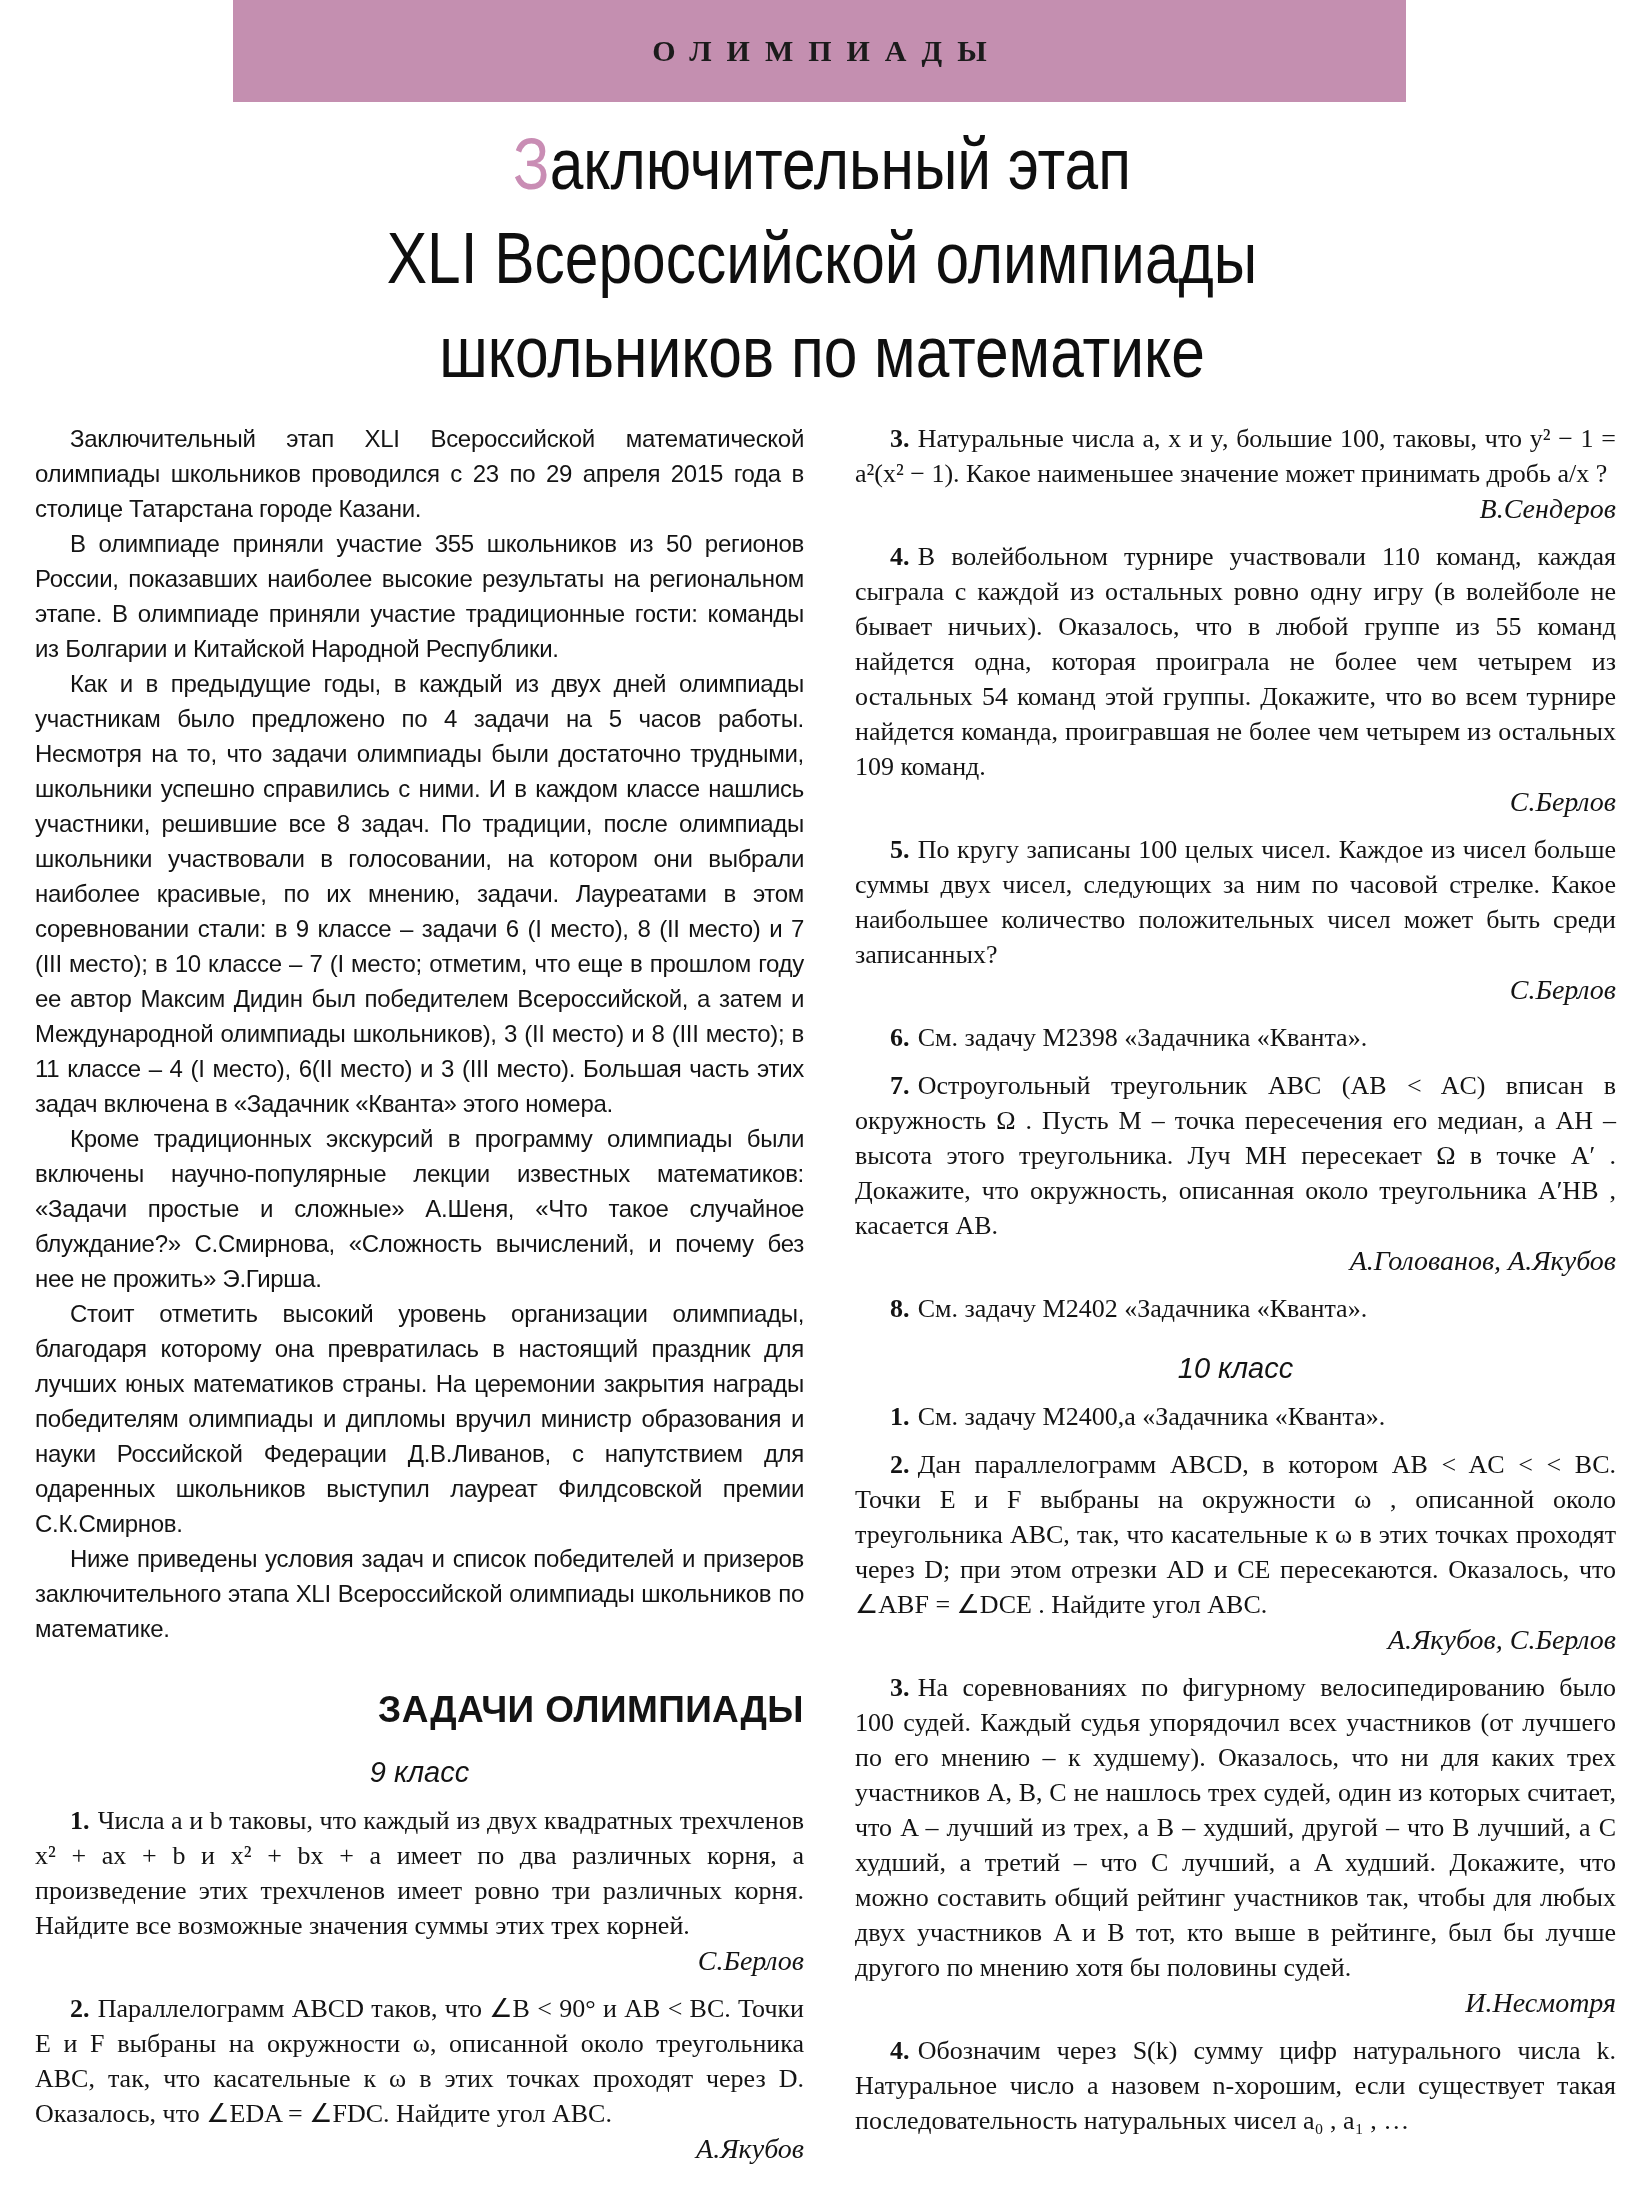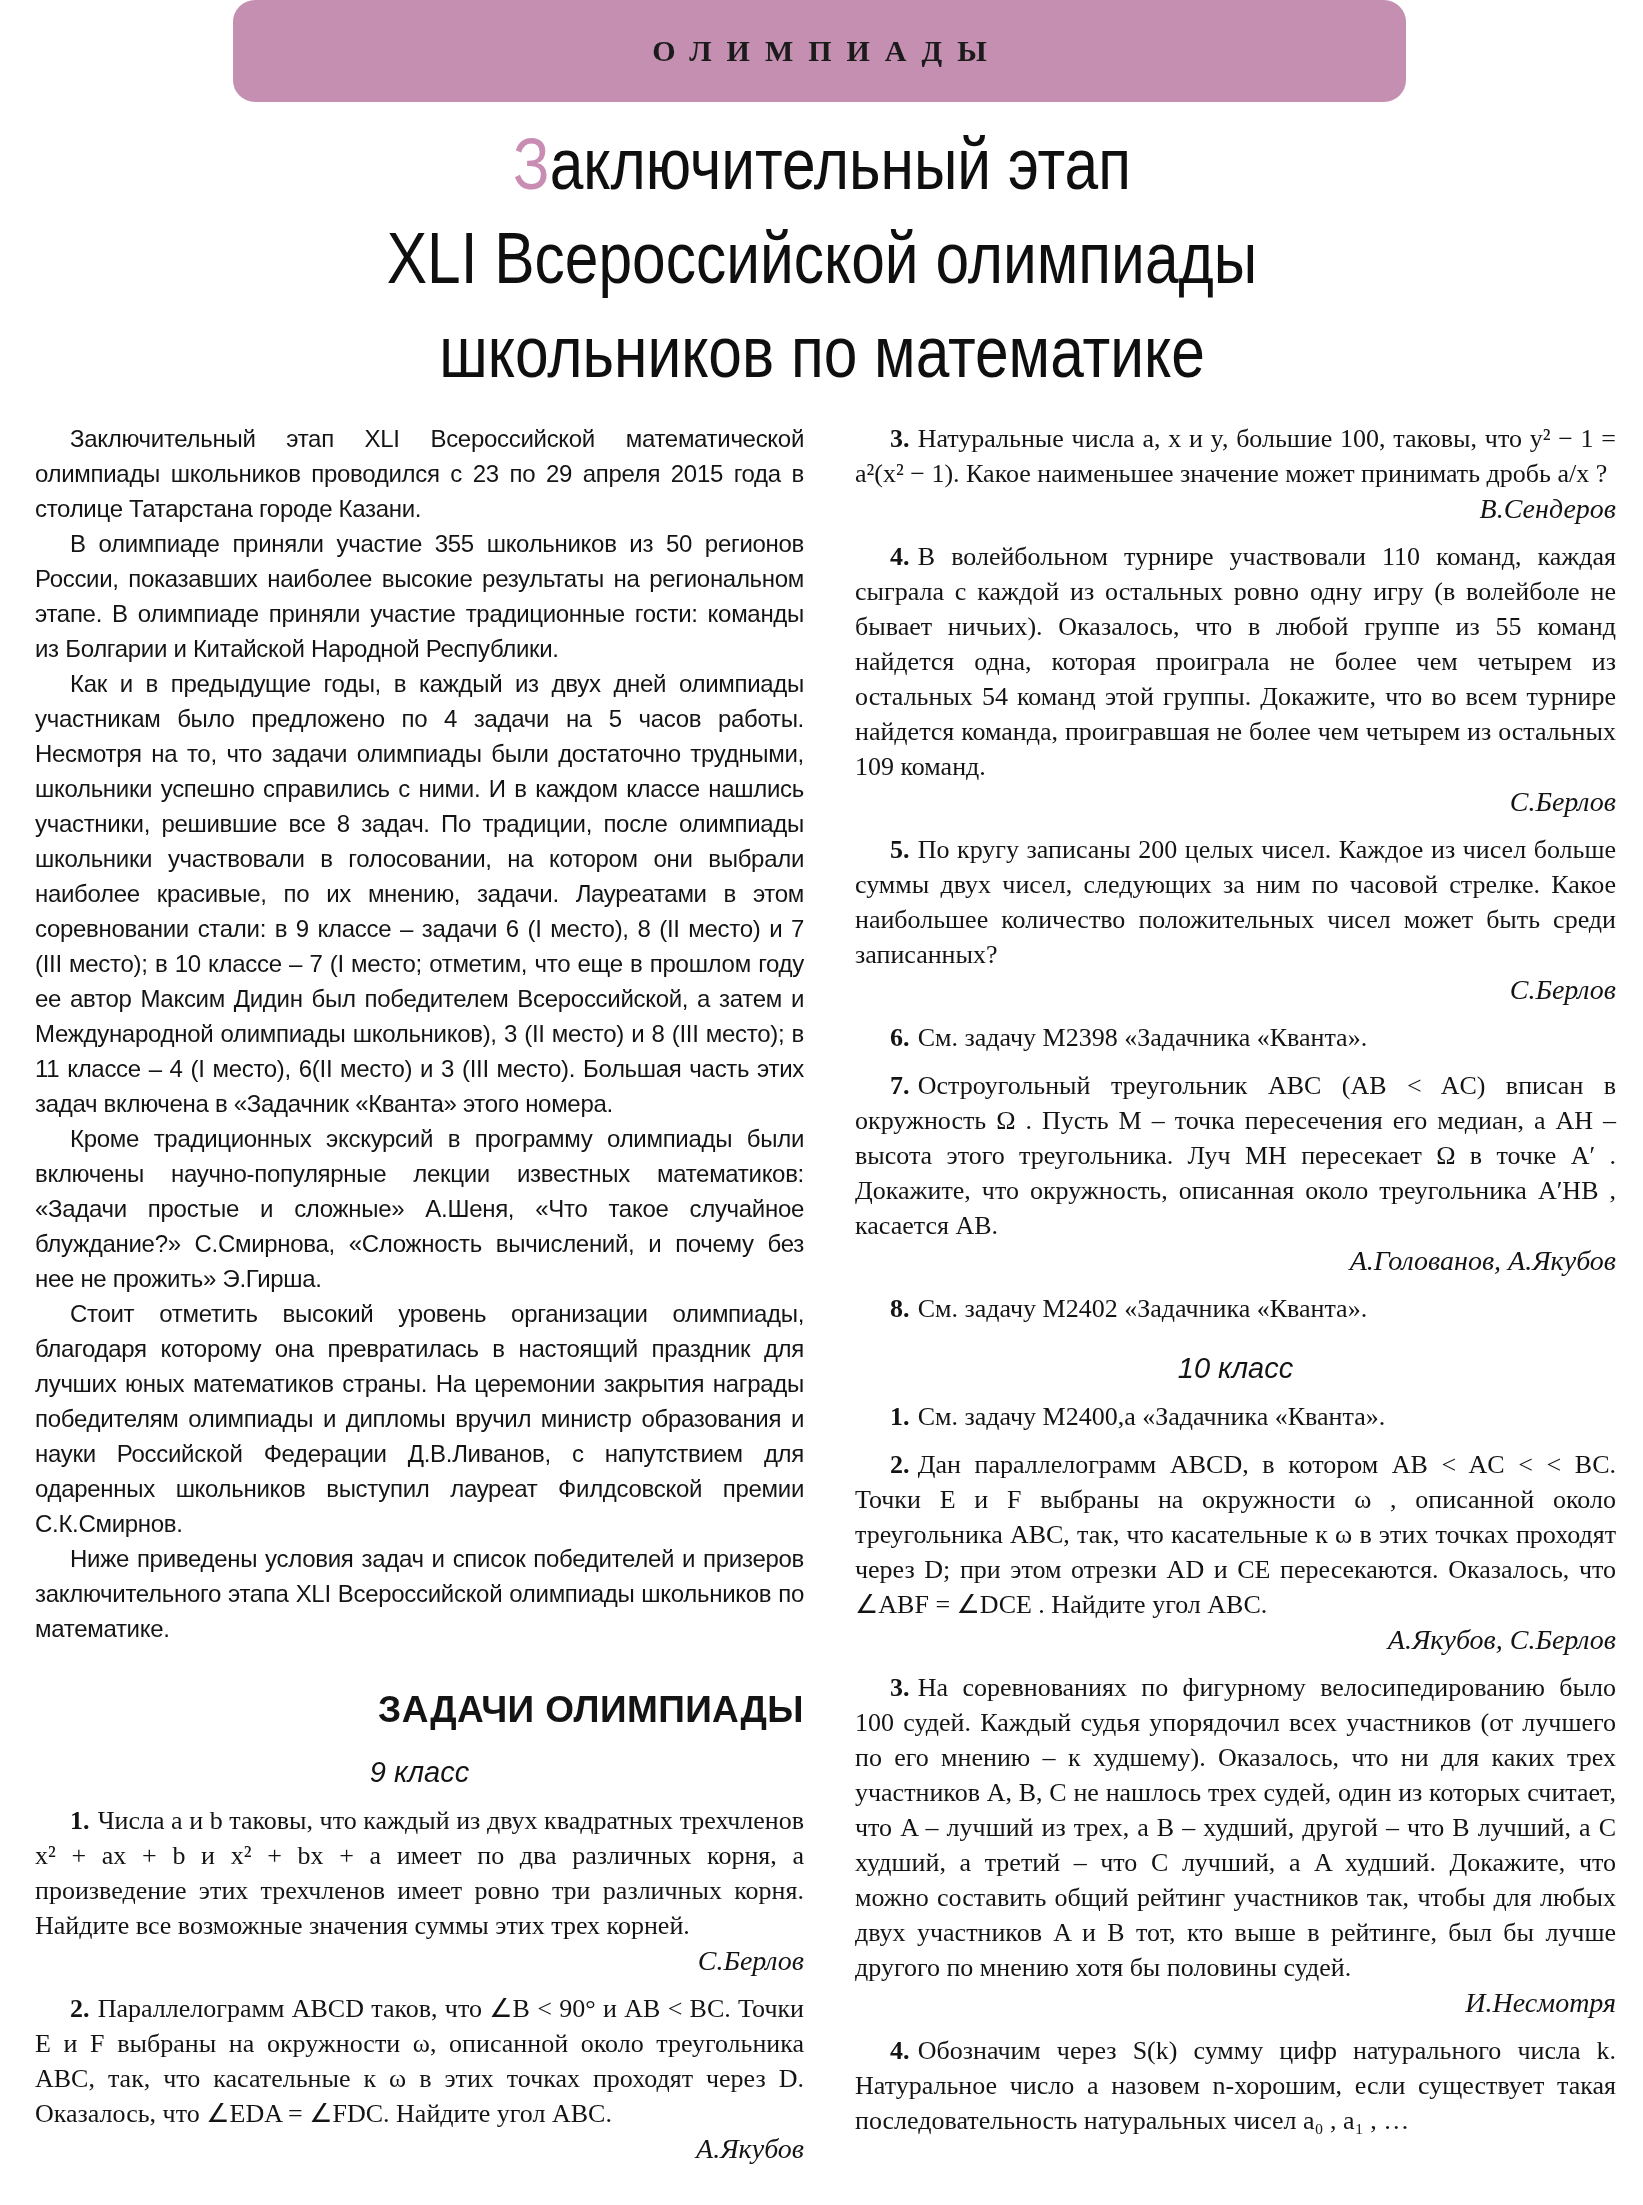--- a/index.html
+++ b/index.html
@@ -50,21 +50,21 @@
   .prob:first-child{margin-top:0;}
   .prob .num{font-weight:700;margin-right:8.2px;}
   .author{
     font-style:italic;font-size:28px;line-height:35px;
     text-align:right;margin:0;
   }
 </style>
 </head>
 <body>
 
-<div class="band" style="background: rgb(196, 143, 176); border-radius: 22px;">
+<div class="band" style="background: rgb(196, 143, 176);">
   <div class="band-label">ОЛИМПИАДЫ</div>
 </div>
 
 <div class="title">
   <div><span class="init" style="color: rgb(201, 141, 180);">З</span><span>аключительный этап</span></div>
   <div>XLI Всероссийской олимпиады</div>
   <div>школьников по математике</div>
 </div>
 
 <div class="col col-left">
@@ -87,21 +87,21 @@
   <p class="author">А.Якубов</p>
 </div>
 
 <div class="col col-right">
   <p class="prob"><span class="num">3.</span><span>Натуральные числа a, x и y, большие 100, таковы, что y² − 1 = a²(x² − 1). Какое наименьшее значение может принимать дробь a/x ?</span></p>
   <p class="author">В.Сендеров</p>
 
   <p class="prob"><span class="num">4.</span><span>В волейбольном турнире участвовали 110 команд, каждая сыграла с каждой из остальных ровно одну игру (в волейболе не бывает ничьих). Оказалось, что в любой группе из 55 команд найдется одна, которая проиграла не более чем четырем из остальных 54 команд этой группы. Докажите, что во всем турнире найдется команда, проигравшая не более чем четырем из остальных 109 команд.</span></p>
   <p class="author">С.Берлов</p>
 
-  <p class="prob"><span class="num">5.</span><span>По кругу записаны 200 целых чисел. Каждое из чисел больше суммы двух чисел, следующих за ним по часовой стрелке. Какое наибольшее количество положительных чисел может быть среди записанных?</span></p>
+  <p class="prob"><span class="num">5.</span><span>По кругу записаны 100 целых чисел. Каждое из чисел больше суммы двух чисел, следующих за ним по часовой стрелке. Какое наибольшее количество положительных чисел может быть среди записанных?</span></p>
   <p class="author">С.Берлов</p>
 
   <p class="prob"><span class="num">6.</span><span>См. задачу М2398 «Задачника «Кванта».</span></p>
 
   <p class="prob"><span class="num">7.</span><span>Остроугольный треугольник ABC (AB &lt; AC) вписан в окружность Ω . Пусть M – точка пересечения его медиан, а AH – высота этого треугольника. Луч MH пересекает Ω в точке A′ . Докажите, что окружность, описанная около треугольника A′HB , касается AB.</span></p>
   <p class="author">А.Голованов, А.Якубов</p>
 
   <p class="prob"><span class="num">8.</span><span>См. задачу М2402 «Задачника «Кванта».</span></p>
 
   <div class="grade">10 класс</div>

